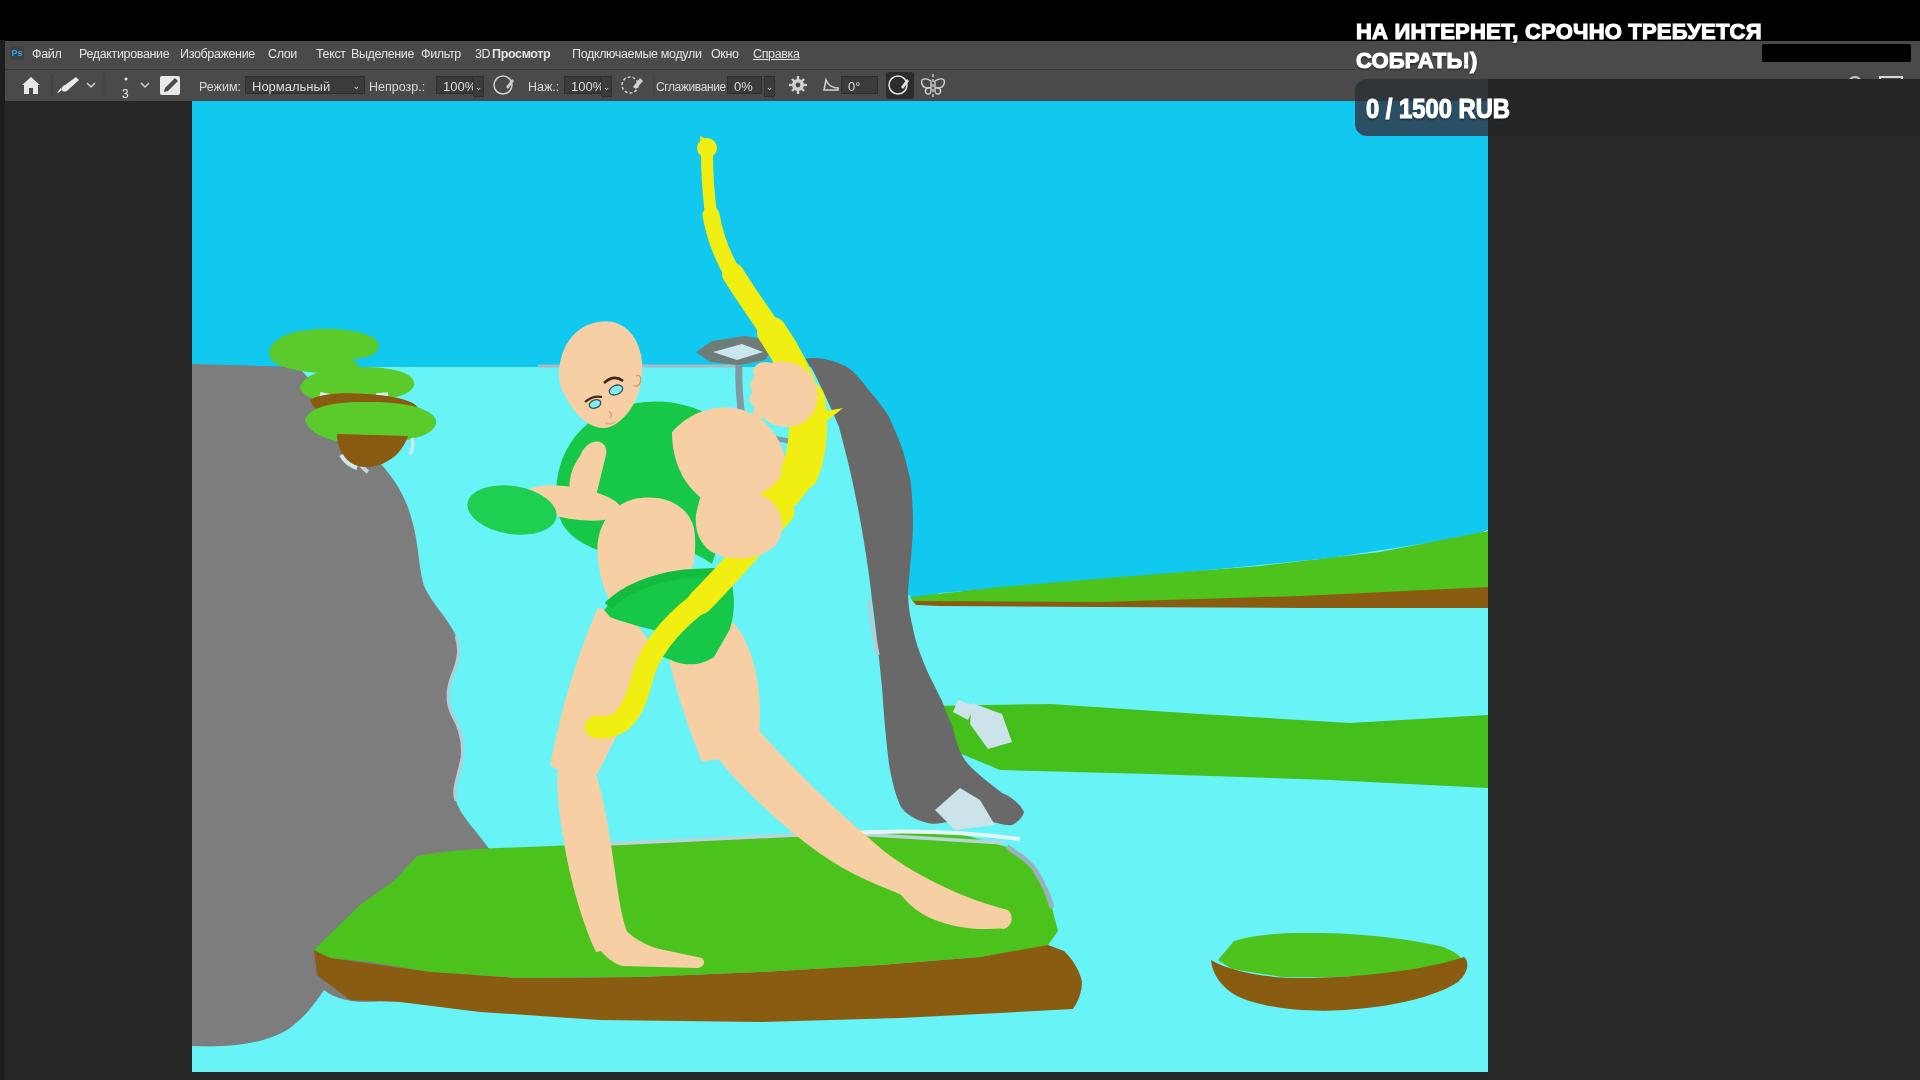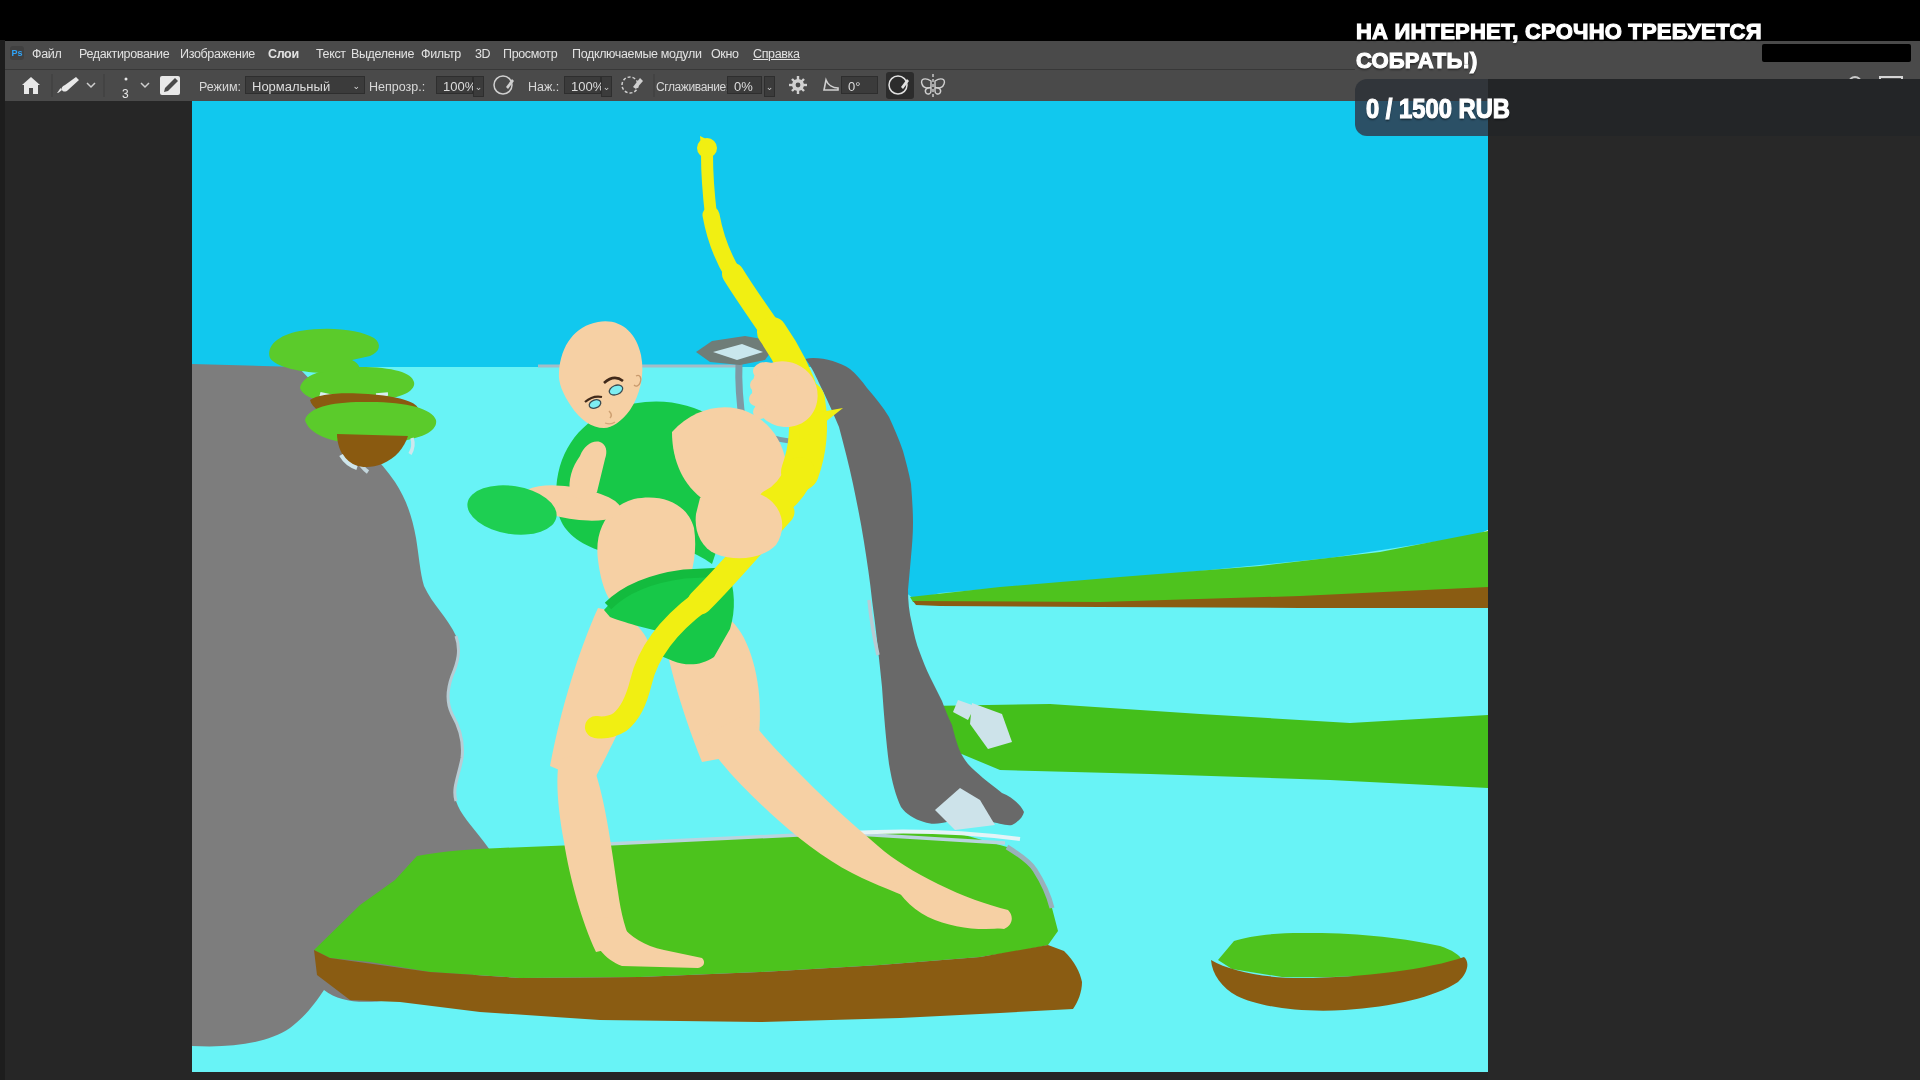--- a/index.html
+++ b/index.html
@@ -42,26 +42,26 @@
   <div id="pasteR"></div>
   <div id="iconszone"></div>
   <div id="leftedge"></div>
   <div id="pasteL"></div>
   <div id="pasteB"></div>
   <div id="pslogo">Ps</div>
 
   <span class="menu" style="left:32px;">Файл</span>
   <span class="menu" style="left:79px;">Редактирование</span>
   <span class="menu" style="left:180px;">Изображение</span>
-  <span class="menu" style="left:268px;font-weight:bold;">Слои</span>
+  <span class="menu" style="left:268px;">Слои</span>
   <span class="menu" style="left:316px;">Текст</span>
   <span class="menu" style="left:351px;">Выделение</span>
   <span class="menu" style="left:421px;">Фильтр</span>
   <span class="menu" style="left:475px;">3D</span>
-  <span class="menu" style="left:503px;">Просмотр</span>
+  <span class="menu" style="left:492px;font-weight:bold;">Просмотр</span>
   <span class="menu" style="left:572px;">Подключаемые модули</span>
   <span class="menu" style="left:711px;">Окно</span>
   <span class="menu" style="left:753px;text-decoration:underline;">Справка</span>
 
   <svg id="opticons" style="left:0;top:69px;" width="960" height="32" viewBox="0 0 960 32">
 
     <path d="M 31,8 L 40,16 L 38,16 L 38,25 L 33,25 L 33,19 L 29,19 L 29,25 L 24,25 L 24,16 L 22,16 Z" fill="#e8e8e8"></path>
     <line x1="52" y1="5" x2="52" y2="28" stroke="#3d3d3d"></line>
 
     <path d="M 76,8 L 79,11 L 68,21 C 66,23 63,23 62,21 C 61,19 62,17 65,16 Z" fill="#e8e8e8"></path>

